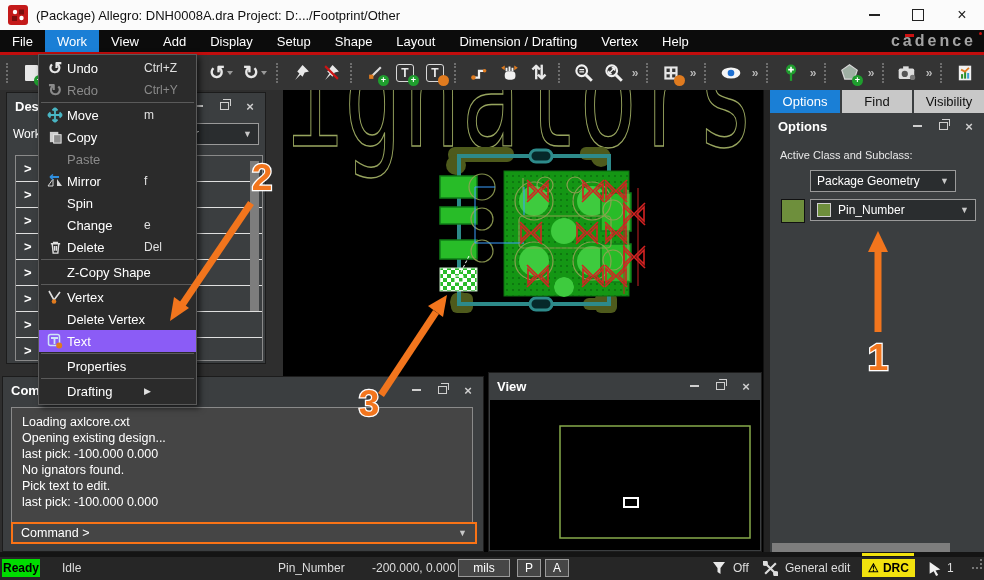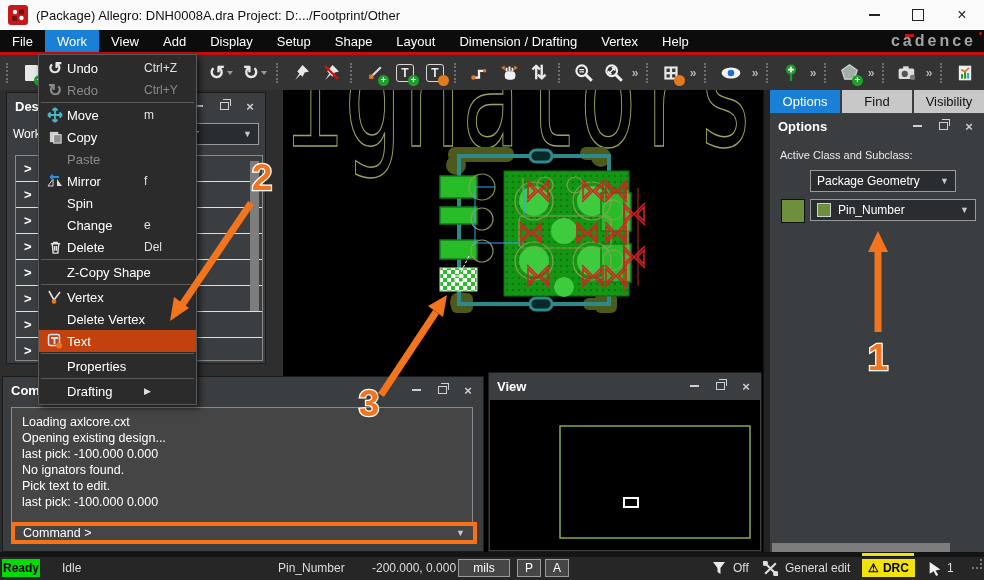--- a/index.html
+++ b/index.html
@@ -64,39 +64,39 @@
   .rpanel{position:absolute;left:770px;top:90px;width:214px;height:470px;background:#3b3e40;box-sizing:border-box}
   .rtabs{display:flex;gap:2px;height:23px}
   .rtab{flex:1;display:flex;align-items:center;justify-content:center;font-size:13px;background:#c8c8c8;color:#111}
   .rtab.active{background:#1a7fd6;color:#fff}
   .olabel{color:#e8e8e8;font-size:11px;padding:10px 10px 0 10px}
   .swatch{position:absolute;left:11px;top:109px;width:22px;height:22px;border:1px solid #111}
   .hscroll{position:absolute;left:2px;top:453px;width:178px;height:9px;background:#7d7d7d}
   
   .cmdtext{position:absolute;left:8px;top:30px;width:462px;height:120px;border:1px solid #8a8a8a;background:#454545;
            color:#fff;font-size:12.5px;line-height:16px;padding:6px 0 0 10px;box-sizing:border-box}
-  .cmdprompt{position:absolute;left:8px;top:145px;width:466px;height:22px;border:4px solid #f97316;background:#454545;
+  .cmdprompt{position:absolute;left:8px;top:145px;width:466px;height:22px;border:2px solid #f97316;background:#454545;
              color:#fff;font-size:12.5px;display:flex;align-items:center;padding:0 8px;box-sizing:border-box}
   
   .progressrow{position:absolute;left:0;top:552px;width:984px;height:5px;background:#141414}
   .progyellow{position:absolute;left:862px;top:1px;width:52px;height:3px;background:#f2e20e}
   .sb{position:absolute;left:0;top:557px;width:984px;height:23px;background:#262626;color:#ddd;font-size:12px;z-index:25}
   .sb > *{position:absolute;top:2px;height:18px;display:flex;align-items:center}
   .sbbtn{background:#464646;border:1px solid #9a9a9a;justify-content:center;box-sizing:border-box;color:#fff}
   .ready{left:2px;width:38px;background:#00dc00;color:#000;font-weight:bold;justify-content:center}
   .drc{left:862px;width:53px;background:#f2e20e;color:#000;font-weight:bold;justify-content:center;gap:4px}
   
   .editmenu{position:absolute;left:38px;top:54px;width:157px;background:#2b2b2b;border:1px solid #5a5a5a;
             box-shadow:3px 3px 6px rgba(0,0,0,.6);z-index:30;padding:2px 0}
   .mi{display:flex;height:22px;align-items:center;padding:0 6px 0 4px;color:#fff;font-size:13px}
   .mi .ic{width:24px;display:flex;align-items:center;justify-content:center;flex:none}
   .mi .lab{flex:1;white-space:nowrap}
   .mi .sc{font-size:12px;color:#e0e0e0;width:46px;text-align:left;flex:none}
   .mi.disabled,.mi.disabled .sc{color:#8a8a8a}
-  .mi.selected{background:#c2410c}
+  .mi.selected{background:#8b5cf6}
   .msep{height:1px;background:#5a5a5a;margin:1px 2px}
   .mglyph{font-size:17px;font-weight:bold;color:#e8e8e8;line-height:1}
   .mglyph.gray{color:#8a8a8a}
   
   .annot{position:absolute;left:0;top:0;z-index:60;pointer-events:none}
   .alabel{font-size:37px;font-weight:bold;fill:#f2751d;stroke:#ffffff;stroke-width:2.5px;paint-order:stroke;
           text-anchor:middle;font-family:"Liberation Sans",sans-serif}
   .grip{position:absolute;right:2px;bottom:2px;width:8px;height:8px;border-right:2px dotted #777;border-bottom:2px dotted #777}
 </style>
 </head>

